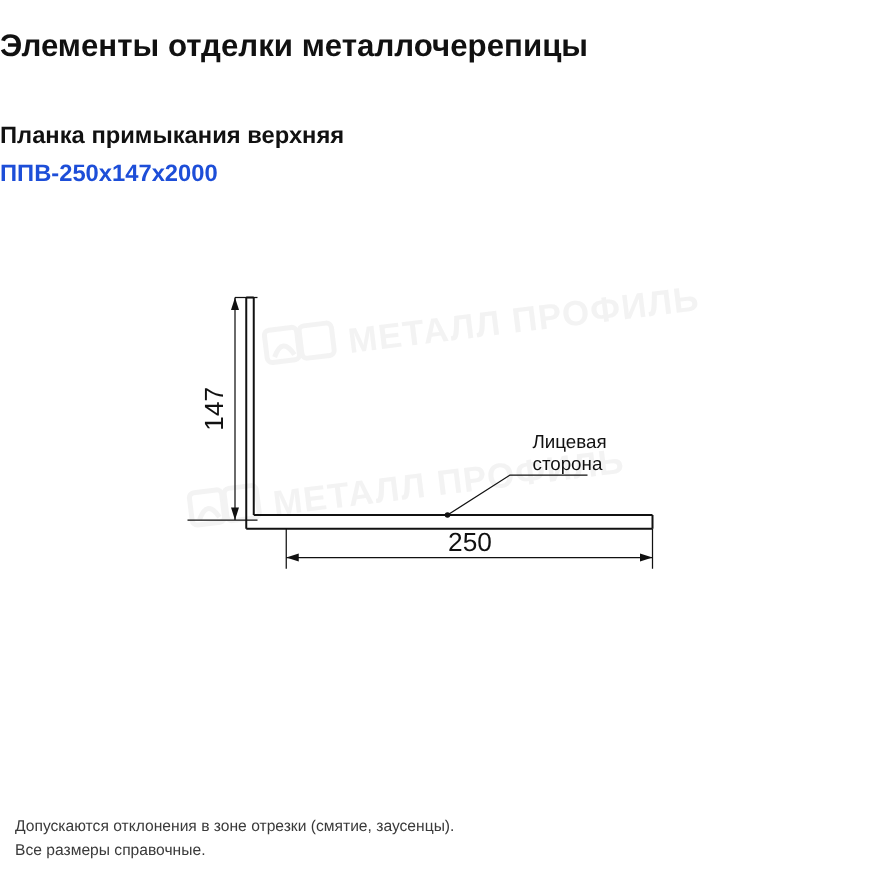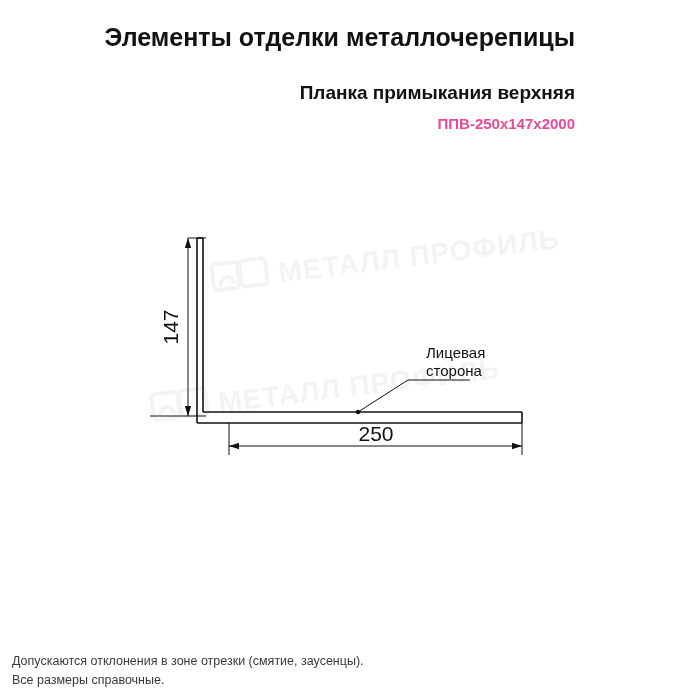--- a/index.html
+++ b/index.html
@@ -18,41 +18,41 @@
   .page {
     position: relative;
     width: 700px;
     height: 700px;
   }
   .title-block {
     position: absolute;
     top: 22px;
     left: 0;
     width: 575px;
-    text-align: right;
+    text-align: left;
   }
   .title-main {
     font-size: 25px;
     font-weight: bold;
     letter-spacing: 0px;
     line-height: 30px;
     color: #111111;
   }
   .title-sub {
     font-size: 19px;
     font-weight: bold;
     line-height: 25px;
     color: #111111;
-    margin-top: 28px;
+    margin-top: 44px;
   }
   .title-code {
-    font-size: 15px;
+    font-size: 19px;
     font-weight: bold;
     line-height: 25px;
-    color: #ec4899;
+    color: #1d4ed8;
     margin-top: 6px;
   }
   .drawing {
     position: absolute;
     top: 180px;
     left: 0;
     width: 700px;
     height: 340px;
   }
   .drawing svg {

